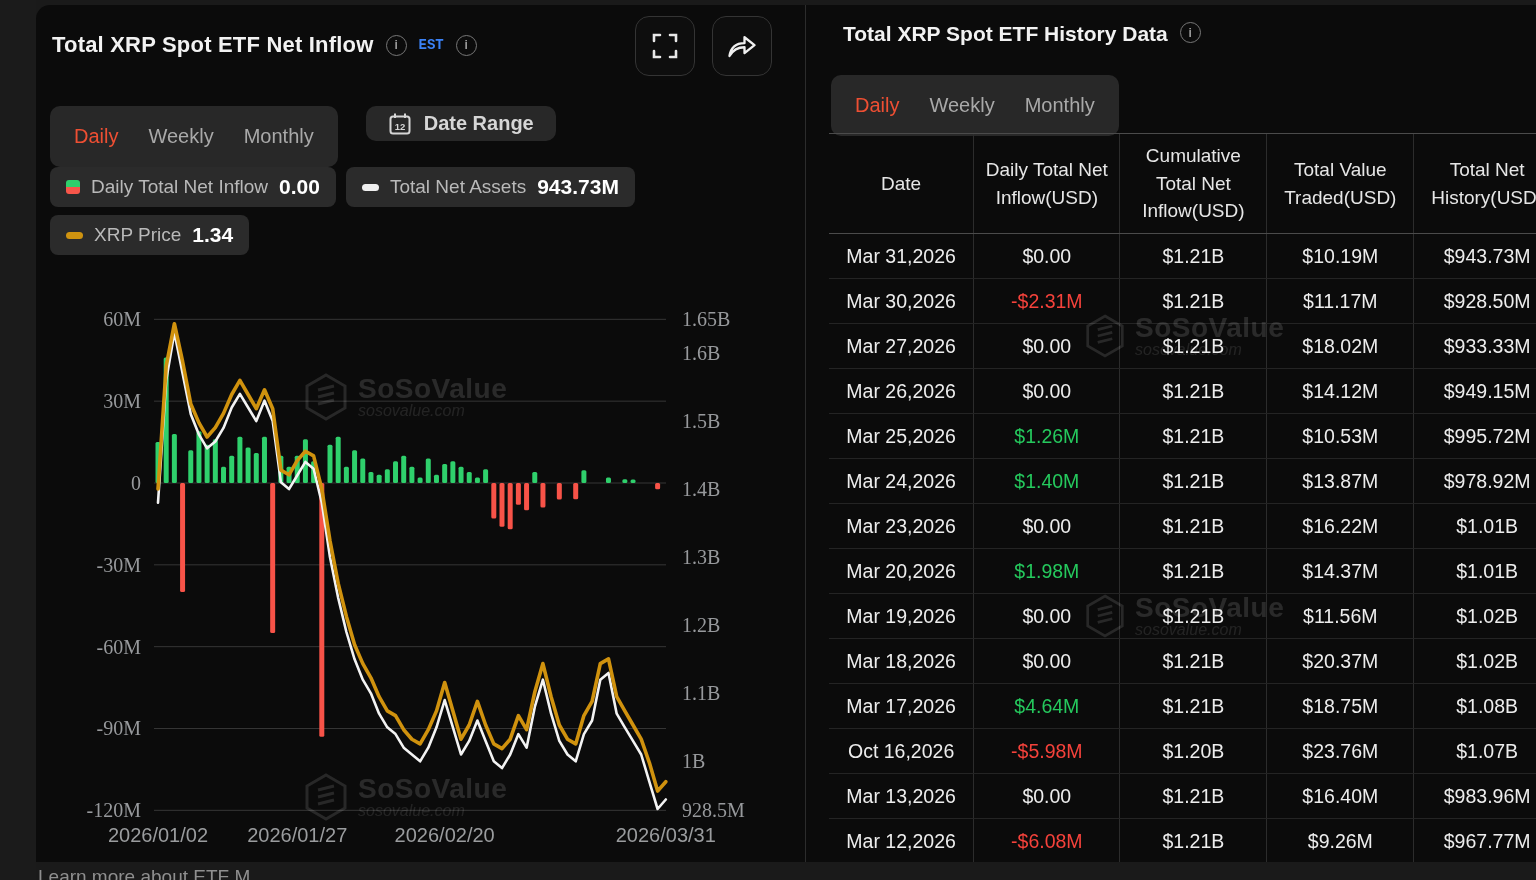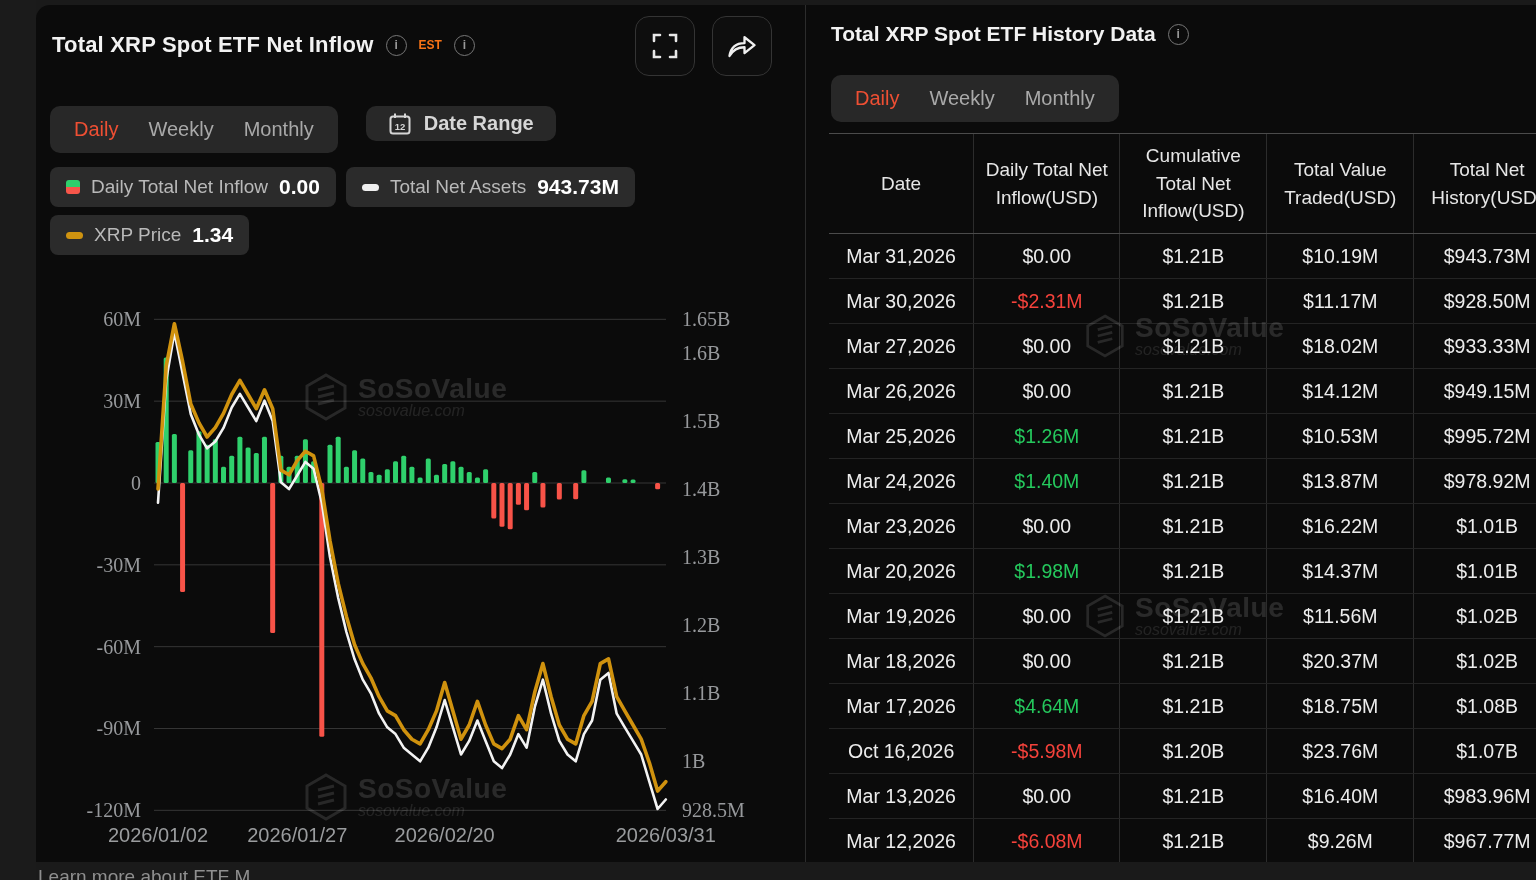--- a/index.html
+++ b/index.html
@@ -8,28 +8,28 @@
   .card{position:absolute;left:0;top:5px;right:0;bottom:18px;background:#0b0b0b;
         border-radius:14px 0 0 0;overflow:hidden;}
   .panel-left{position:absolute;left:0;top:0;width:770px;height:100%;border-right:1px solid #2c2c2c;box-sizing:border-box;}
   .panel-right{position:absolute;left:771px;right:0;top:0;bottom:0;}
 
   
   .lp-header{position:absolute;left:16px;top:27px;display:flex;align-items:center;gap:12px;}
   .lp-title{font-size:22px;font-weight:700;color:#f2f2f2;letter-spacing:.2px;}
   .info-icon{display:inline-flex;align-items:center;justify-content:center;width:19px;height:19px;
              border:1.5px solid #777;border-radius:50%;color:#999;font-size:12px;font-weight:600;}
-  .est{font-size:12px;color:#f97316;font-weight:600;}
+  .est{font-size:14px;color:#3b82f6;font-weight:600;font-family:Liberation Mono, monospace;}
   .hdr-btns{position:absolute;top:11px;left:599px;display:flex;gap:17px;}
   .sq-btn{width:58px;height:58px;border:1px solid #343434;border-radius:14px;background:#0e0e0e;
           display:flex;align-items:center;justify-content:center;cursor:pointer;}
 
   
   .tabs{display:inline-flex;align-items:center;gap:30px;background:#282828;border-radius:10px;
-        height:45px;padding:1px 24px;font-size:20px;color:#a9a9a9;}
+        height:45px;padding:8px 24px;font-size:20px;color:#a9a9a9;}
   .tabs .active{color:#ee4f33;}
   .tab{cursor:pointer;}
   .lp-tabrow{position:absolute;left:14px;top:101px;display:flex;gap:28px;}
   .daterange{display:inline-flex;align-items:center;gap:12px;background:#282828;border-radius:10px;
              height:35px;padding:0 22px;font-size:20px;font-weight:700;color:#d6d6d6;cursor:pointer;}
   .chips{position:absolute;left:14px;top:162px;width:740px;display:flex;flex-wrap:wrap;gap:8px 10px;}
   .chip{display:inline-flex;align-items:center;gap:11px;background:#2b2b2b;border-radius:8px;
         height:40px;padding:0 16px;font-size:19px;color:#b9b9b9;cursor:pointer;}
   .chip b{color:#fff;font-size:21px;font-weight:700;}
   .sw-split{width:14px;height:14px;border-radius:3px;background:linear-gradient(#2fd06c 0 50%,#f7564a 50% 100%);}
@@ -44,21 +44,21 @@
 
   
   .wm{position:absolute;display:flex;align-items:center;gap:10px;pointer-events:none;}
   .wm .wm-txt{display:flex;flex-direction:column;line-height:1.05;}
   .wm .brand{font-size:28px;font-weight:800;color:rgba(255,255,255,.13);letter-spacing:.5px;}
   .wm .dom{font-size:16px;font-style:italic;color:rgba(255,255,255,.10);}
   .wm-c1{left:268px;top:368px;} .wm-c2{left:268px;top:768px;}
   .wm-t1{left:278px;top:308px;} .wm-t2{left:278px;top:588px;}
 
   
-  .rp-header{position:absolute;left:24px;top:17px;display:flex;align-items:center;gap:12px;}
+  .rp-header{position:absolute;left:36px;top:17px;display:flex;align-items:flex-start;gap:12px;}
   .rp-title{font-size:21px;font-weight:700;color:#f2f2f2;}
   .rp-tabrow{position:absolute;left:24px;top:70px;}
   .dl-btn{position:absolute;right:8px;top:80px;cursor:pointer;}
   .table-wrap{position:absolute;left:22px;right:12px;top:128px;bottom:0;overflow:hidden;}
   table{width:100%;border-collapse:collapse;table-layout:fixed;}
   thead th{height:99px;font-size:19px;font-weight:400;color:#e6e6e6;line-height:1.45;
            border-top:1px solid #4b4b4b;border-bottom:1px solid #4b4b4b;padding:0 6px;}
   th + th, td + td{border-left:1px solid #2c2c2c;}
   tbody td{height:42px;text-align:center;font-size:19.5px;color:#ededed;border-bottom:1px solid #242424;}
   td.up{color:#25c95d;} td.down{color:#f5423b;}

